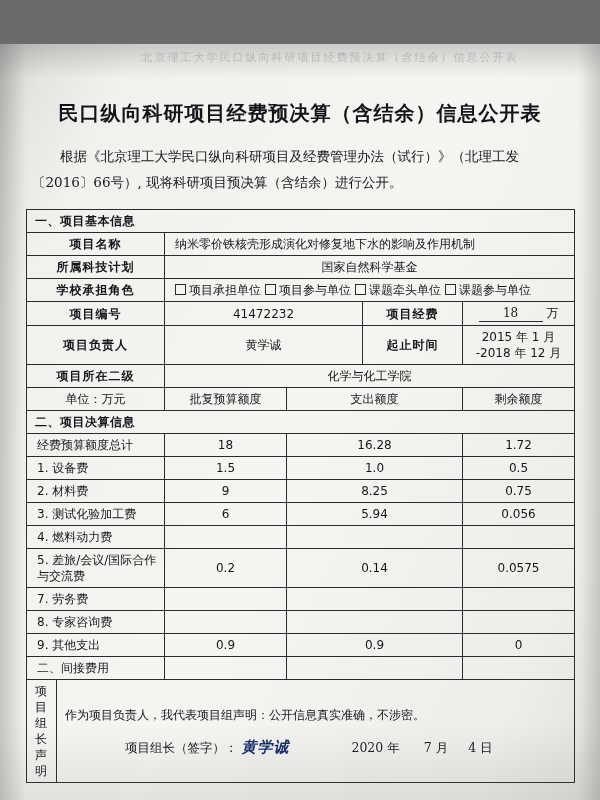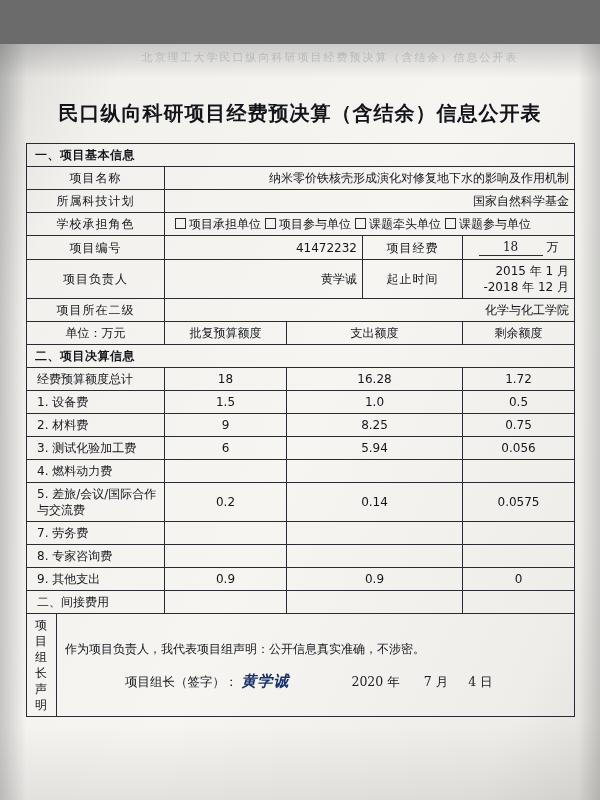--- a/index.html
+++ b/index.html
@@ -77,27 +77,27 @@
   .sec {
     font-weight: bold;
     font-size: 13px;
     text-align: left;
     padding-left: 8px !important;
     letter-spacing: 0.5px;
   }
   .lbl {
     text-align: center;
     letter-spacing: 1px;
+    font-weight: bold;
   }
   .ctr { text-align: center; }
   .lft { text-align: left; padding-left: 10px !important; }
   .hand {
     font-family: "DejaVu Serif", "Liberation Serif", serif;
     color: #1a1b22;
-    text-align: right;
   }
   .num { text-align: center; }
   .money-line {
     display: inline-block;
     border-bottom: 1px solid #2a2b30;
     min-width: 64px;
     text-align: center;
   }
   .sig {
     font-family: "DejaVu Serif", "Liberation Serif", serif;
@@ -155,20 +155,24 @@
 </head>
 <body>
 
 <div class="page">
   <div class="bleed">北京理工大学民口纵向科研项目经费预决算（含结余）信息公开表</div>
 
   <div class="sheet">
 
     <div class="doc-title">民口纵向科研项目经费预决算（含结余）信息公开表</div>
 
+    <div class="intro">
+      <span class="indent"></span><span>根据《北京理工大学民口纵向科研项目及经费管理办法（试行）》（北理工发</span><br>
+      <span>〔2016〕66号）, 现将科研项目预决算（含结余）进行公开。</span>
+    </div>
 
     <table class="grid">
       <colgroup>
         <col style="width:30px">
         <col style="width:108px">
         <col style="width:122px">
         <col style="width:76px">
         <col style="width:100px">
         <col style="width:112px">
       </colgroup>

